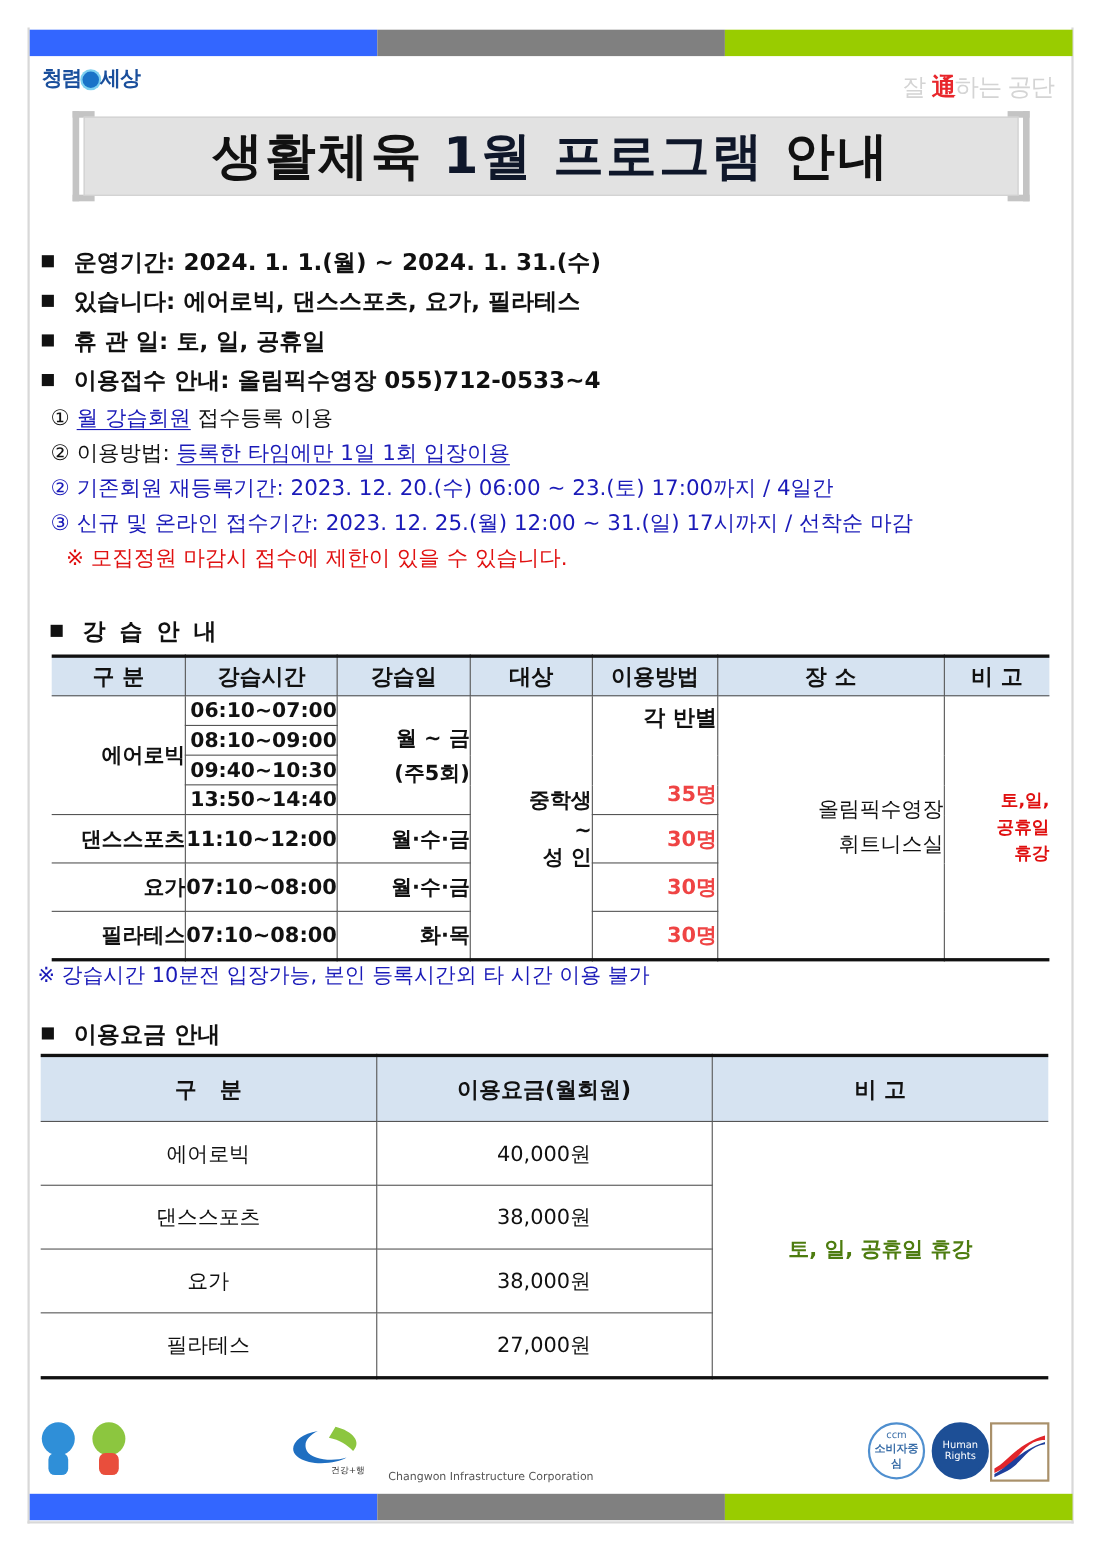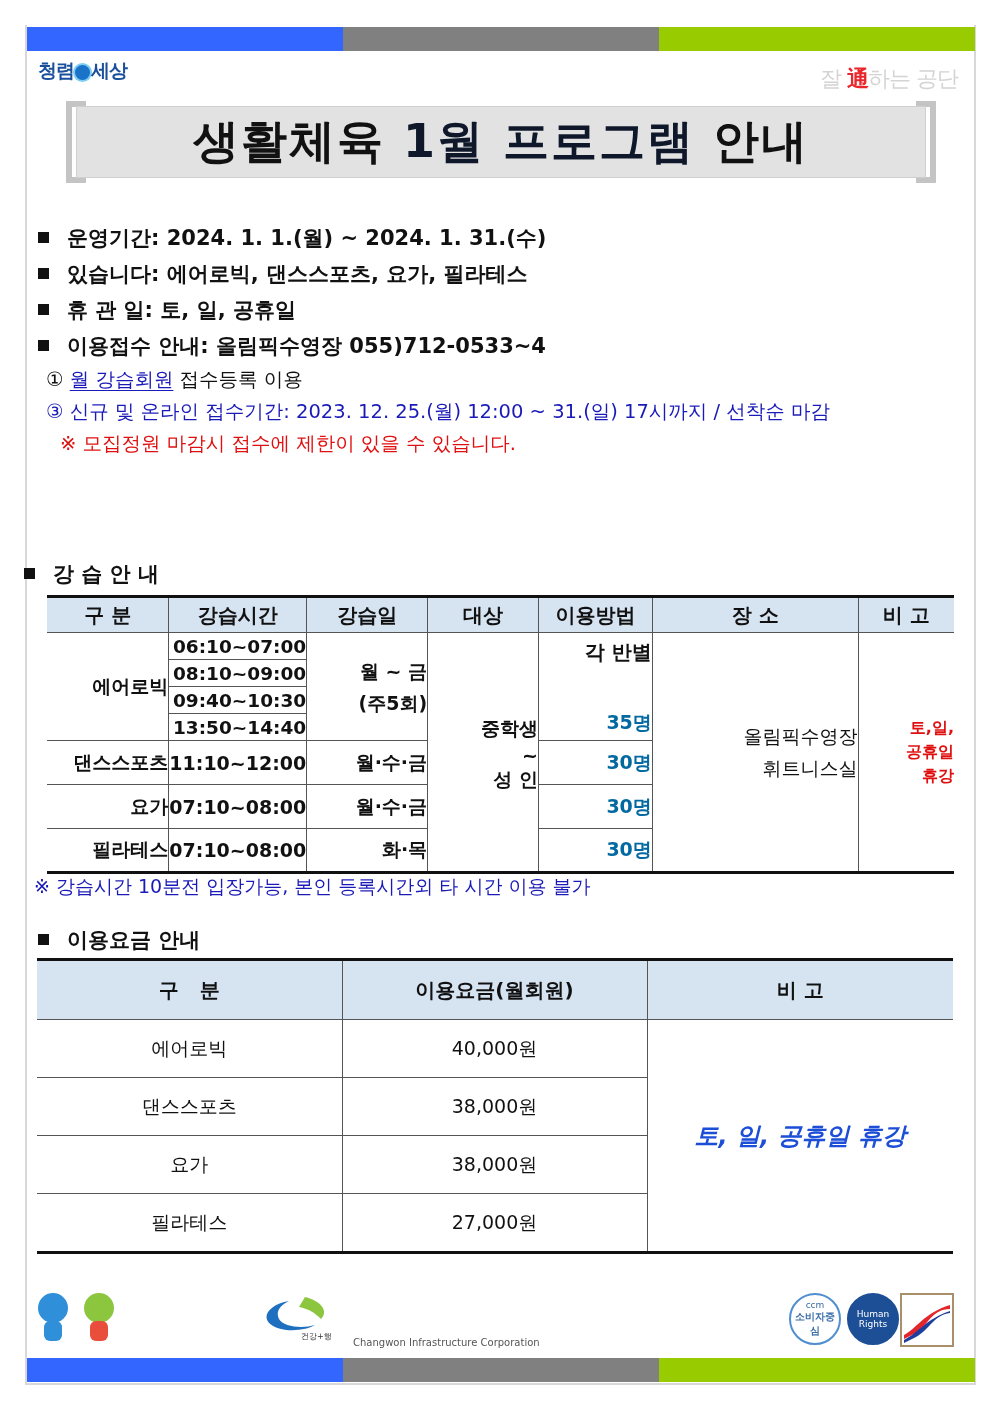--- a/index.html
+++ b/index.html
@@ -31,30 +31,30 @@
   .sec-title { position:absolute; font-size:21px; font-weight:bold; white-space:nowrap; }
   .sec-title .sq { display:inline-block; width:11px; height:11px; background:#111; margin-right:18px; vertical-align:middle; position:relative; top:-2px; }
   table { border-collapse:collapse; position:absolute; }
   .t1 { left:47px; top:595px; width:907px; border-top:3px solid #111; border-bottom:3px solid #111; }
   .t1 th { background:#d6e3f1; font-size:20px; height:32px; border:1px solid #555; border-top:none; font-weight:bold; }
   .t1 td { border:1px solid #555; text-align:right; font-size:19px; font-weight:bold; padding:0; }
   .t1 tr > :first-child { border-left:none; }
   .t1 tr > :last-child { border-right:none; }
   .t1 .time { height:26px; font-size:18.5px; }
   .t1 .rowh { height:44px; }
-  .t1 .blue { color:#0369a1;margin-top:36px; }
+  .t1 .blue { color:#ef4444;margin-top:36px; }
   .t1 .red { color:#e01010; font-size:16px; line-height:24px; }
   .t1 .normal { font-weight:normal; font-size:19px; line-height:32px; }
   .foot-note { position:absolute; left:34px; top:874px; font-size:19px; color:#1a1ab8; white-space:nowrap; }
   .t2 { left:37px; top:958px; width:916px; border-top:3px solid #111; border-bottom:3px solid #111; }
   .t2 th { background:#d6e3f1; font-size:20px; height:56px; border:1px solid #555; border-top:none; font-weight:bold; }
   .t2 td { border:1px solid #555; text-align:center; font-size:19px; height:57px; padding:0; }
   .t2 tr > :first-child { border-left:none; }
   .t2 tr > :last-child { border-right:none; }
-  .t2 .red { color:#1d4ed8; font-weight:bold; font-size:24px;font-style:italic; }
+  .t2 .red { color:#4d7c0f; font-weight:bold; font-size:19px; }
   .footer { position:absolute; left:27px; top:1285px; width:948px; height:70px; }
   .mascot { position:absolute; top:8px; width:36px; height:52px; }
   .mascot .head { width:30px; height:30px; border-radius:50% 50% 50% 50%; margin:0 auto; }
   .mascot .body { width:18px; height:20px; margin:-2px auto 0; border-radius:6px; }
   .corp-logo { position:absolute; left:232px; top:8px; width:72px; height:52px; }
   .corp-name { position:absolute; left:325px; top:8px; font-size:30px; color:#555; font-weight:bold; letter-spacing:1px; white-space:nowrap; }
   .corp-name .sep { display:inline-block; width:2px; height:32px; background:#777; vertical-align:middle; margin:0 8px; }
   .corp-name .center { font-size:25px; font-weight:normal; color:#555; }
   .corp-en { position:absolute; left:326px; top:52px; font-size:10px; color:#555; white-space:nowrap; }
   .cert { position:absolute; top:8px; width:52px; height:52px; border-radius:50%; box-sizing:border-box; display:flex; flex-direction:column; align-items:center; justify-content:center; text-align:center; }
@@ -96,25 +96,29 @@
   <div class="row"><span class="sq"></span><span>있습니다: </span><span>에어로빅, 댄스스포츠, 요가, 필라테스</span></div>
   <div class="row"><span class="sq"></span><span>휴 관 일: </span><span>토, 일, 공휴일</span></div>
   <div class="row"><span class="sq"></span><span>이용접수 안내: </span><span>올림픽수영장 055)712-0533~4</span></div>
 </div>
 
 <div class="notes">
   <div class="row">
     <span>①</span>
     <span class="u">월 강습회원</span><span> 접수등록 이용</span>
   </div>
+  <div class="row">
+    <span>②</span><span> 이용방법: </span><span class="u">등록한 타임에만 1일 1회 입장이용</span>
+  </div>
+  <div class="row blue">② 기존회원 재등록기간: 2023. 12. 20.(수) 06:00 ~ 23.(토) 17:00까지 / 4일간</div>
   <div class="row blue">③ 신규 및 온라인 접수기간: 2023. 12. 25.(월) 12:00 ~ 31.(일) 17시까지 / 선착순 마감</div>
   <div class="row red">※ 모집정원 마감시 접수에 제한이 있을 수 있습니다.</div>
 </div>
 
-<div class="sec-title" style="left:24px; top:560px;">
+<div class="sec-title" style="left:46px; top:560px;font-family:Liberation Mono, monospace;">
   <span class="sq"></span><span>강 습 안 내</span>
 </div>
 
 <table class="t1">
   <colgroup>
     <col style="width:122px">
       <col style="width:137px">
       <col style="width:121px">
       <col style="width:111px">
       <col style="width:114px">

